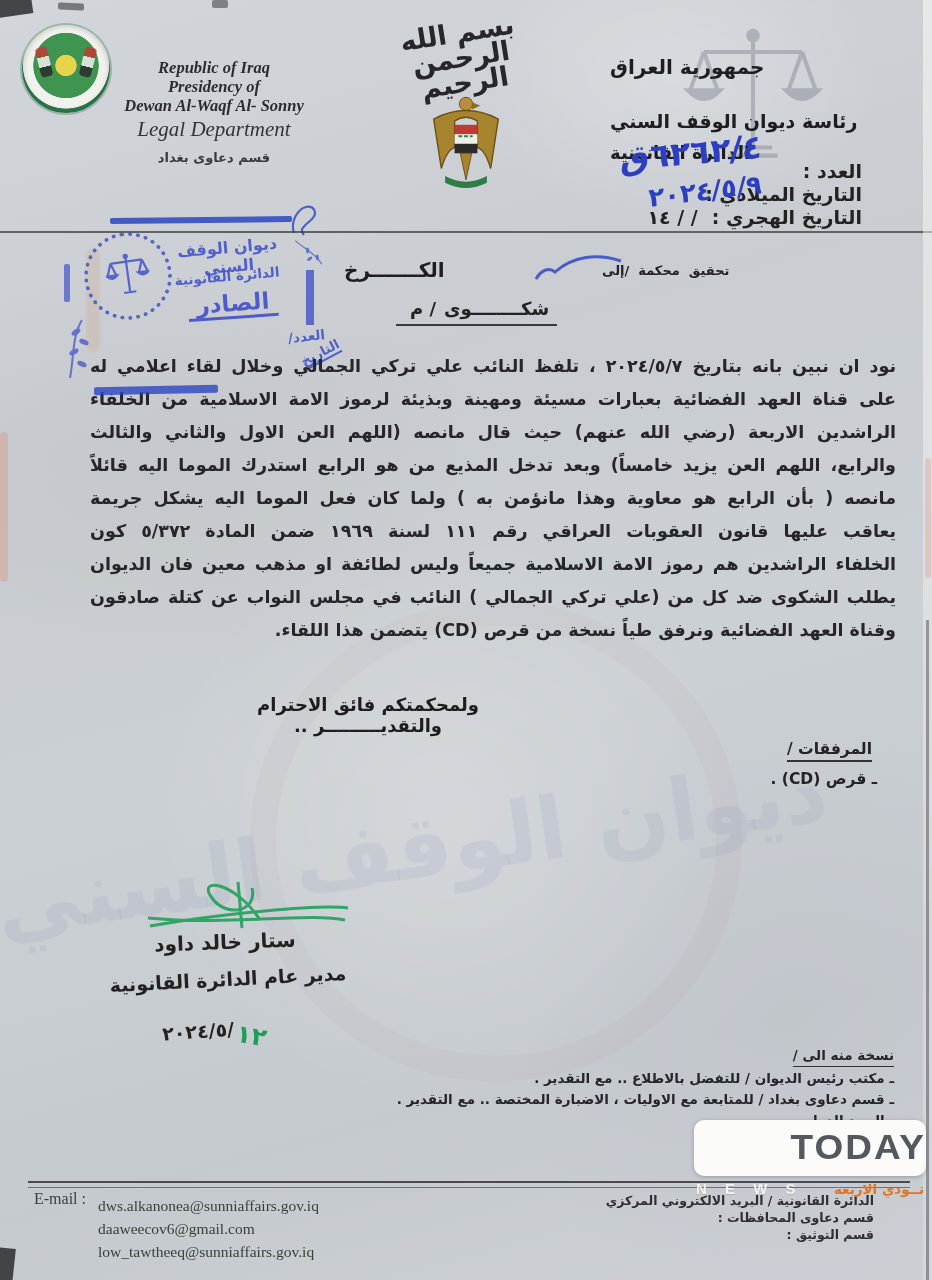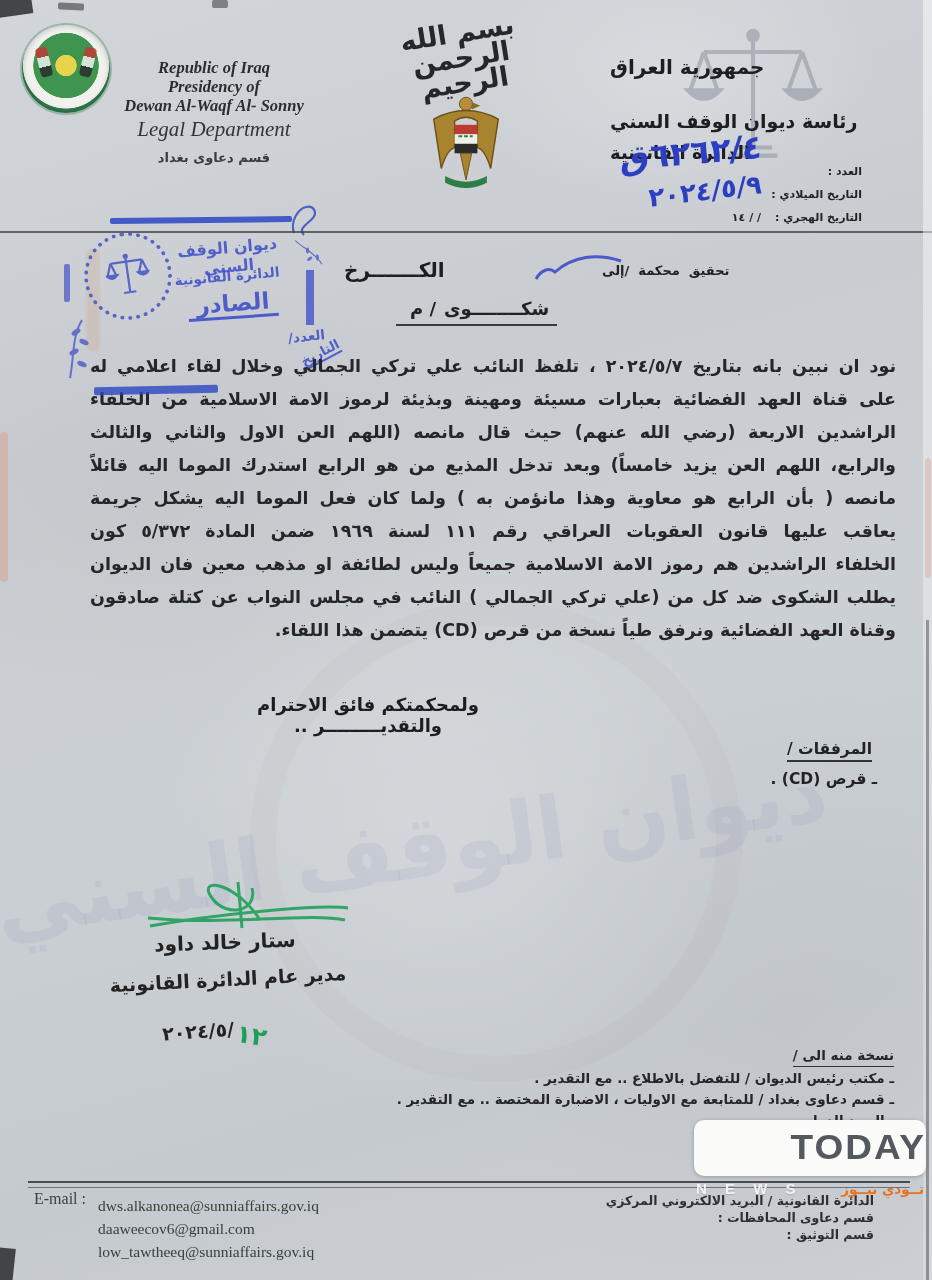--- a/index.html
+++ b/index.html
@@ -27,21 +27,21 @@
   
   .bismillah{left:402px;top:20px;width:118px;font-weight:700;font-size:27px;line-height:25px;
     text-align:center;transform:rotate(-9deg);color:#26262b;direction:rtl;}
   .eagle{left:428px;top:92px;}
   
   .scales-bg{left:648px;top:22px;opacity:.5;}
   .org-ar{left:610px;top:52px;width:290px;text-align:left;direction:rtl;color:#1d1d22;}
   .org-ar .t1{font-size:20px;font-weight:700;line-height:30px;}
   .org-ar .t2{font-size:19px;font-weight:700;line-height:34px;margin-top:22px;}
   .org-ar .t3{font-size:18px;font-weight:700;line-height:30px;}
-  .fields{right:70px;top:160px;width:240px;direction:rtl;text-align:right;font-size:11px;font-weight:700;line-height:23px;color:#222;}
+  .fields{right:70px;top:160px;width:240px;direction:rtl;text-align:right;font-size:19px;font-weight:700;line-height:23px;color:#222;}
   .fields .val-ltr{direction:ltr;unicode-bidi:isolate;display:inline-block;margin-right:14px;letter-spacing:14px;}
   .hand{color:#2b3fc0;font-weight:700;}
   .hand-number{left:620px;top:133px;font-size:33px;transform:rotate(-5deg) skewX(-6deg);direction:ltr;letter-spacing:4px;}
   .hand-gdate{left:648px;top:176px;font-size:26px;transform:rotate(-7deg) skewX(-5deg);direction:ltr;letter-spacing:2px;}
   
   .blue-bar{left:110px;top:217px;width:182px;height:6px;background:#2c45c2;opacity:.85;transform:rotate(-.6deg);border-radius:2px;}
   .blue-scribble{left:288px;top:203px;}
   .hr1{left:0;top:231px;width:932px;height:2px;background:#3d3d42;opacity:.75;}
   
   .stamp *{color:#4353c8;}
@@ -284,21 +284,21 @@
     <div>قسم دعاوى المحافظات :</div>
     <div>قسم التوثيق :</div>
   </div>
   <div class="abs ref">(١٤٢) ٢٠٢٤/٥/١٢ Yassir.</div>
 
   <div class="abs today-box">
     <span class="today-word">TODAY</span>
   </div>
   <div class="abs today-sub">
     <span class="news">N E W S</span>
-    <span class="today-ar">تــودي نيــوز</span>
+    <span class="today-ar">تــودي الاربعة</span>
   </div>
 
   <div class="abs edge-r"></div>
   <div class="abs edge-r-line"></div>
   <div class="abs pink1"></div>
   <div class="abs pink3"></div>
   <div class="abs corner-bl"></div>
 </div>
 
 </body></html>

